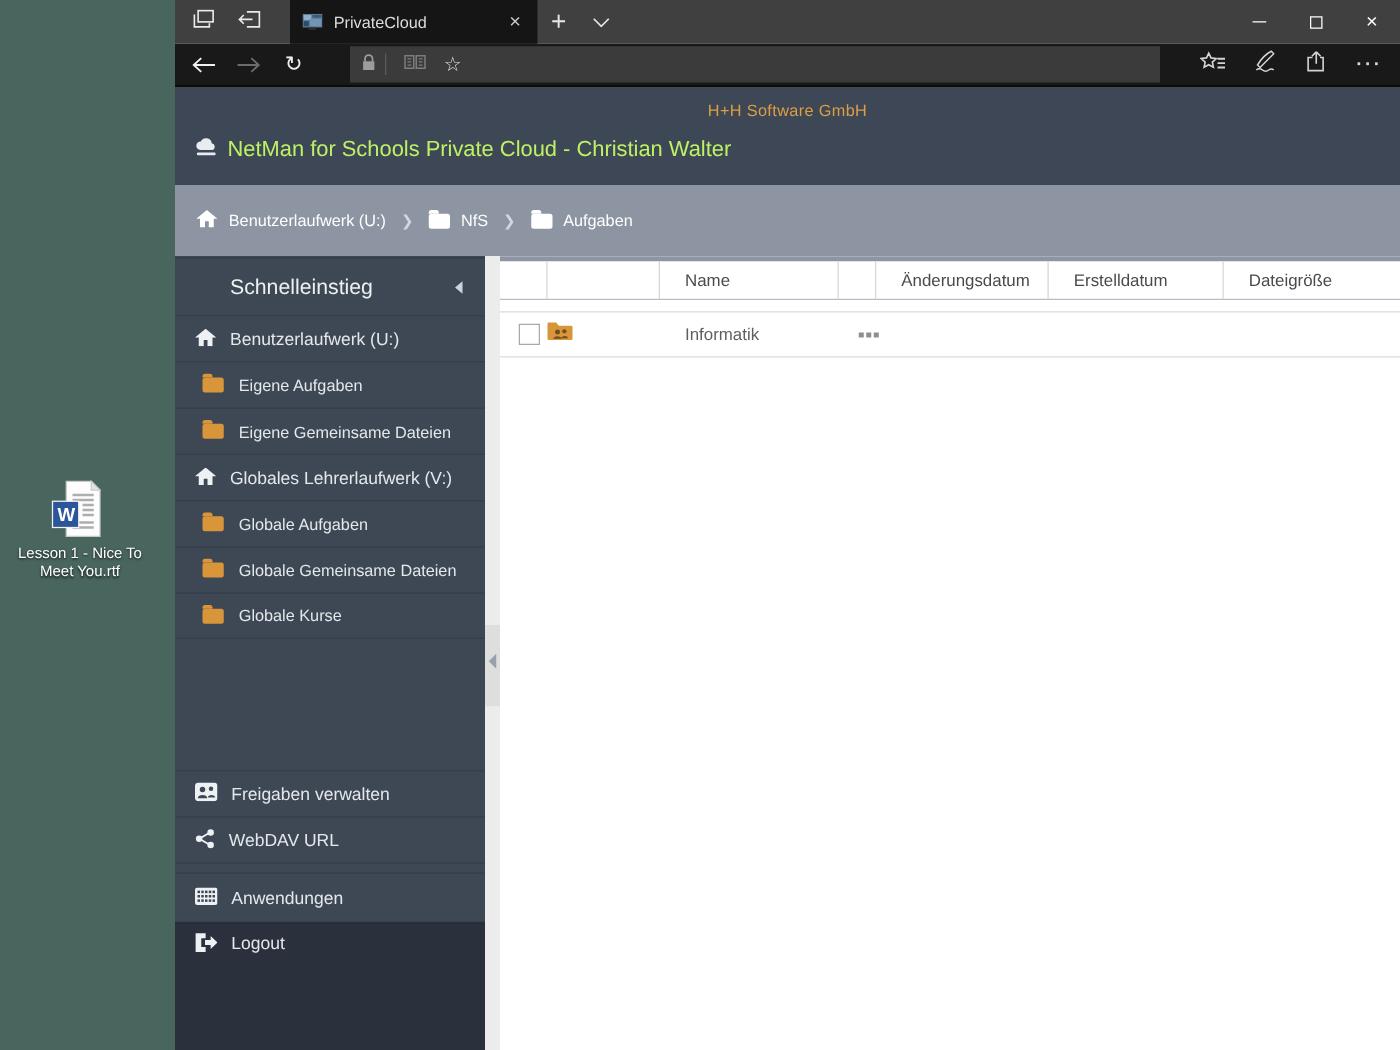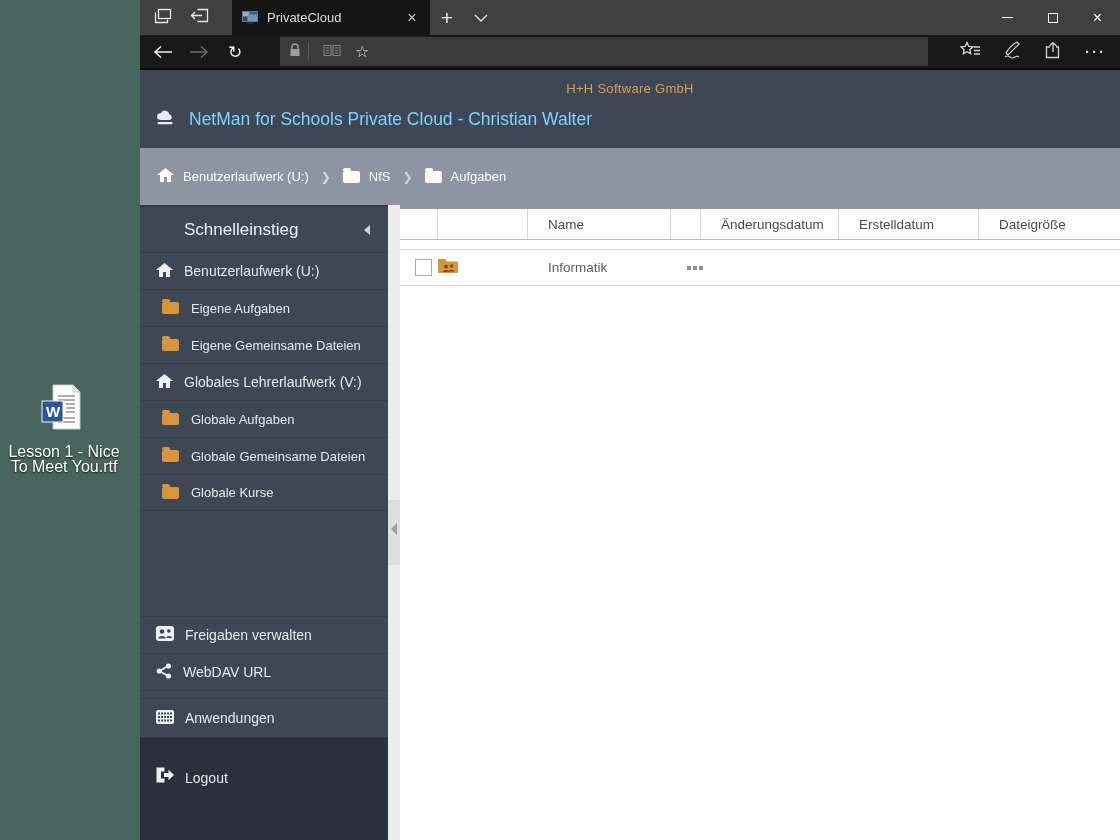--- a/index.html
+++ b/index.html
@@ -2,21 +2,21 @@
 <html><head>
 <meta charset="utf-8">
 <style>
   * { margin:0; padding:0; box-sizing:border-box; }
   html,body { width:1120px; height:840px; overflow:hidden; }
   body { font-family:"Liberation Sans","DejaVu Sans",sans-serif; background:#49665e; position:relative; }
 
   
   .desktop-icon { position:absolute; left:8px; top:384px; width:112px; text-align:center; cursor:default; }
   .desktop-icon svg { display:block; margin:0 auto; }
-  .desktop-icon .lbl { margin-top:14px; color:#fff; font-size:16px; line-height:15px; text-shadow:0 1px 2px rgba(0,0,0,.85); }
+  .desktop-icon .lbl { margin-top:5px; color:#fff; font-size:12px; line-height:15px; text-shadow:0 1px 2px rgba(0,0,0,.85); }
 
   
   .browser { position:absolute; left:140px; top:0; width:980px; height:840px; display:flex; flex-direction:column; background:#fff; }
 
   
   .tabbar { height:35px; background:#404040; display:flex; align-items:stretch; flex:0 0 auto; }
   .tab-tools { display:flex; align-items:center; padding:0 6px 0 8px; gap:6px; }
   .chrome-btn { width:30px; height:28px; display:flex; align-items:center; justify-content:center; }
   .tab { width:198px; margin-left:12px; background:#151515; display:flex; align-items:center; padding:0 8px 0 10px; color:#dcdcdc; font-size:13px; }
   .tab .title { flex:1; margin-left:9px; white-space:nowrap; overflow:hidden; }
@@ -41,21 +41,21 @@
   .url-text .domain { color:#fff; font-weight:700; }
   .url-icons { display:flex; align-items:center; gap:14px; padding:0 6px; }
   .star-glyph { color:#dedede; font-size:16px; font-family:"DejaVu Sans",sans-serif; }
   .tb-right { display:flex; align-items:center; gap:22px; margin-left:6px; padding-right:4px; }
   .dots { color:#d6d6d6; font-size:15px; font-weight:700; letter-spacing:2px; }
 
   
   .page { flex:1; display:flex; flex-direction:column; min-height:0; }
   .appheader { height:78px; background:#3d4755; flex:0 0 auto; }
   .brand { text-align:center; color:#dd9e45; font-size:13px; padding-top:11px; letter-spacing:.3px; }
-  .apptitle { display:flex; align-items:center; gap:13px; padding:13px 0 0 15px; color:#7dd3fc; font-size:17.5px; font-weight:400; }
+  .apptitle { display:flex; align-items:center; gap:6px; padding:13px 0 0 15px; color:#bef264; font-size:17.5px; font-weight:400; }
   .crumbbar { height:57px; background:#8c95a1; flex:0 0 auto; display:flex; align-items:center; padding-left:17px; }
   .crumb { display:flex; align-items:center; gap:9px; color:#fff; font-size:13px; }
   .crumb-sep { color:#d3d7dd; font-size:12px; margin:0 12px; }
   .folder-w { width:17px; height:12px; background:#fff; border-radius:2px; position:relative; display:inline-block; }
   .folder-w::before { content:''; position:absolute; top:-3px; left:0; width:8px; height:3px; background:#fff; border-radius:2px 2px 0 0; }
 
   
   .main { flex:1; display:flex; min-height:0; position:relative; }
 
   
@@ -65,21 +65,21 @@
   .tri-left { width:0; height:0; border-top:5px solid transparent; border-bottom:5px solid transparent; border-right:6px solid #ced3da; }
   .side-item { height:37px; display:flex; align-items:center; border-top:1px solid #353e4a; color:#e4e8ec; font-size:14px; gap:11px; padding-left:16px; }
   .side-item.sub { padding-left:22px; font-size:13px; gap:12px; }
   .side-item.last-folder { border-bottom:1px solid #353e4a; }
   .folder-o { width:17px; height:12px; background:#d9953a; border-radius:2px; position:relative; display:inline-block; flex:0 0 auto; }
   .folder-o::before { content:''; position:absolute; top:-3px; left:0; width:8px; height:3px; background:#d9953a; border-radius:2px 2px 0 0; }
   .side-gap { height:105px; }
   .side-spacer8 { height:8px; border-top:1px solid #353e4a; }
   .side-item.tall { height:40px; border-bottom:1px solid #353e4a; }
   .logout-sec { flex:1; background:#2b313c; border-top:1px solid #242a33; padding-top:7px; }
-  .logout-item { height:40px; display:flex; align-items:flex-end; gap:11px; padding-left:16px; color:#e4e8ec; font-size:14px; }
+  .logout-item { height:40px; display:flex; align-items:flex-start; gap:11px; padding-left:16px; color:#e4e8ec; font-size:14px; }
 
   
   .splitter { width:12px; background:#ececec; position:relative; flex:0 0 auto; }
   .splitter .band { position:absolute; left:0; top:295px; width:12px; height:65px; background:#dedede; }
   .splitter .tri { position:absolute; left:3px; top:318px; width:0; height:0; border-top:6px solid transparent; border-bottom:6px solid transparent; border-right:6px solid #98a0a9; }
 
   
   .content { flex:1; background:#fff; min-width:0; display:flex; flex-direction:column; border-top:4px solid #8c95a1; }
   .thead { display:flex; height:31px; border-bottom:1px solid #b4bec9; flex:0 0 auto; }
   .thead .cell { border-left:1px solid #d6d6d6; display:flex; align-items:center; padding-left:20px; color:#4a4a4a; font-size:13.5px; }

